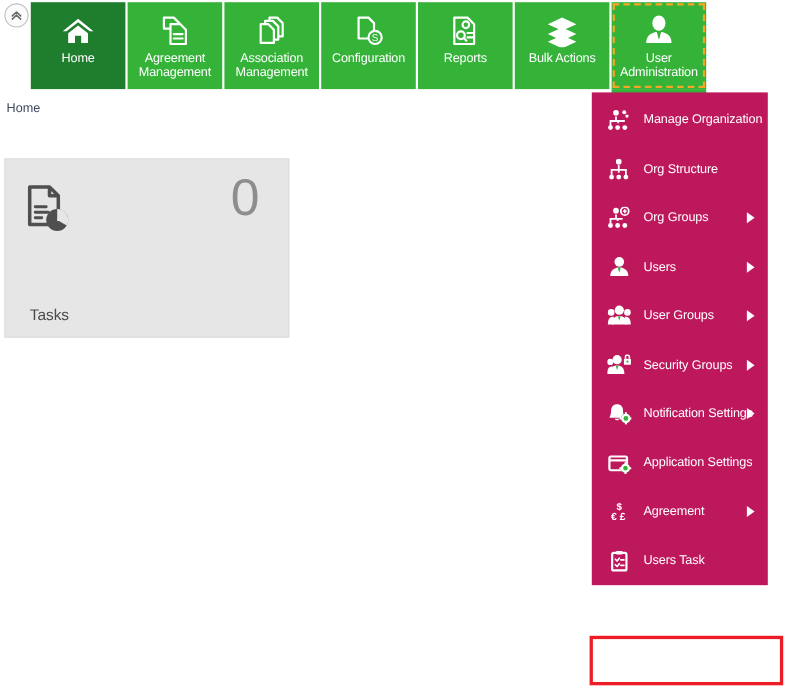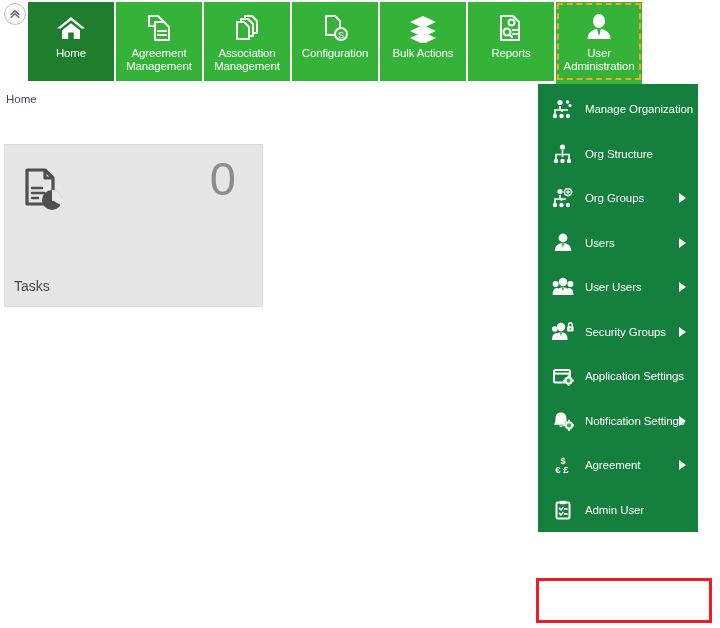--- a/index.html
+++ b/index.html
@@ -104,31 +104,31 @@
   .tile-card-count {
     position: absolute;
     right: 26px; top: 10px;
     font-size: 47px;
     color: #8d8d8d;
     font-weight: 300;
     line-height: 1;
   }
   .tile-card-label {
     position: absolute;
-    left: 9px; bottom: 12px;
+    left: 22px; bottom: 12px;
     font-size: 14px;
     color: #4a4a4a;
   }
 
   
   .dropdown {
     position: absolute;
     left: 538px; top: 84px;
     width: 160px;
-    background: #15803d;
+    background: #be185d;
     padding-top: 3px;
   }
   .menu-item {
     position: relative;
     height: 44.5px;
     display: flex;
     align-items: center;
     padding-left: 12px;
     color: #ffffff;
   }
@@ -221,40 +221,40 @@
           <path d="M6 3 h9 l5 5 v14 h-14 z" fill="none" stroke="#ffffff" stroke-width="2" stroke-linejoin="round"></path>
           <circle cx="21" cy="21" r="6" fill="#35b339" stroke="#ffffff" stroke-width="2"></circle>
           <text x="21" y="24.5" font-size="9" fill="#ffffff" text-anchor="middle" font-family="Liberation Sans, sans-serif">S</text>
         </svg>
       </span>
       <span class="nav-label">Configuration</span>
     </div>
 
     <div class="nav-tile">
       <span class="nav-icon">
-        <svg width="32" height="30" viewBox="0 0 32 30">
-          <path d="M16 3 L29 9 L16 15 L3 9 Z" fill="#ffffff"></path>
-          <path d="M16 12 L29 18 L16 24 L3 18 Z" fill="#ffffff"></path>
-          <path d="M16 19 L29 25 L16 31 L3 25 Z" fill="#ffffff"></path>
-        </svg>
-      </span>
-      <span class="nav-label">Bulk Actions</span>
-    </div>
-
-    <div class="nav-tile">
-      <span class="nav-icon">
         <svg width="30" height="30" viewBox="0 0 30 30">
           <path d="M5 3 h12 l6 6 v18 h-18 z" fill="none" stroke="#ffffff" stroke-width="2" stroke-linejoin="round"></path>
           <circle cx="15.5" cy="9.5" r="3" fill="none" stroke="#ffffff" stroke-width="2"></circle>
           <circle cx="11" cy="19" r="3.5" fill="none" stroke="#ffffff" stroke-width="2"></circle>
           <path d="M13.7 21.6 L16 24" stroke="#ffffff" stroke-width="2" stroke-linecap="round"></path>
           <path d="M17 17 h5 M17 21 h5" stroke="#ffffff" stroke-width="2" stroke-linecap="round"></path>
         </svg>
       </span>
       <span class="nav-label">Reports</span>
+    </div>
+
+    <div class="nav-tile">
+      <span class="nav-icon">
+        <svg width="32" height="30" viewBox="0 0 32 30">
+          <path d="M16 3 L29 9 L16 15 L3 9 Z" fill="#ffffff"></path>
+          <path d="M16 12 L29 18 L16 24 L3 18 Z" fill="#ffffff"></path>
+          <path d="M16 19 L29 25 L16 31 L3 25 Z" fill="#ffffff"></path>
+        </svg>
+      </span>
+      <span class="nav-label">Bulk Actions</span>
     </div>
 
     <div class="nav-tile focused">
       <span class="nav-icon">
         <svg width="30" height="30" viewBox="0 0 30 30">
           <ellipse cx="15" cy="8" rx="6" ry="7" fill="#ffffff"></ellipse>
           <path d="M15 16 L12 16 L9.5 17 C5.5 18.5 3.5 21.5 3.5 26 L26.5 26 C26.5 21.5 24.5 18.5 20.5 17 L18 16 Z" fill="#ffffff"></path>
           <path d="M13 16 L15 23 L17 16 Z" fill="#35b339"></path>
           <path d="M15 16 L15 21" stroke="#35b339" stroke-width="1.2"></path>
         </svg>
@@ -349,21 +349,21 @@
         <svg width="22" height="20" viewBox="0 0 22 20">
           <circle cx="11" cy="5" r="4.2" fill="#ffffff"></circle>
           <circle cx="3.6" cy="7" r="3" fill="#ffffff"></circle>
           <circle cx="18.4" cy="7" r="3" fill="#ffffff"></circle>
           <path d="M0.6 18 C0.6 13.6 2 11.4 4.6 11 L6 11 L6 18 Z" fill="#ffffff"></path>
           <path d="M21.4 18 C21.4 13.6 20 11.4 17.4 11 L16 11 L16 18 Z" fill="#ffffff"></path>
           <path d="M11 10.2 L8.8 10.4 L7.2 11.2 C5.2 12.3 4.4 14.6 4.4 18 L17.6 18 C17.6 14.6 16.8 12.3 14.8 11.2 L13.2 10.4 Z" fill="#ffffff"></path>
           <path d="M9.8 10.4 L11 14.6 L12.2 10.4 Z" fill="#35b339"></path>
         </svg>
       </span>
-      <span class="menu-label">User Users</span>
+      <span class="menu-label">User Groups</span>
       <span class="menu-arrow"></span>
     </div>
 
     <div class="menu-item">
       <span class="menu-icon">
         <svg width="22" height="20" viewBox="0 0 22 20">
           <circle cx="9" cy="5" r="4.2" fill="#ffffff"></circle>
           <circle cx="2.8" cy="7" r="2.8" fill="#ffffff"></circle>
           <path d="M0 18 C0 13.8 1.2 11.6 3.8 11.2 L5 11.2 L5 18 Z" fill="#ffffff"></path>
           <path d="M9 10.2 L6.8 10.4 L5.2 11.2 C3.2 12.3 2.4 14.6 2.4 18 L15.6 18 C15.6 14.6 14.8 12.3 12.8 11.2 L11.2 10.4 Z" fill="#ffffff"></path>
@@ -373,42 +373,42 @@
           <circle cx="18.4" cy="6.7" r="1" fill="#35b339"></circle>
         </svg>
       </span>
       <span class="menu-label">Security Groups</span>
       <span class="menu-arrow"></span>
     </div>
 
     <div class="menu-item">
       <span class="menu-icon">
         <svg width="22" height="20" viewBox="0 0 22 20">
+          <path d="M9 1.6 C5.6 1.6 3.6 4 3.6 7.2 C3.6 11 2.2 12.6 2.2 13.8 L15.8 13.8 C15.8 12.6 14.4 11 14.4 7.2 C14.4 4 12.4 1.6 9 1.6 Z" fill="#ffffff"></path>
+          <path d="M6.8 14.6 A2.4 2.4 0 0 0 11.2 14.6 Z" fill="#ffffff"></path>
+          <circle cx="17" cy="14.4" r="4.4" fill="#35b339"></circle>
+          <circle cx="17" cy="14.4" r="3.2" fill="none" stroke="#ffffff" stroke-width="2"></circle>
+          <path d="M17 9.4 v1.5 M17 17.9 v1.5 M12 14.4 h1.5 M20.5 14.4 h1.5" stroke="#ffffff" stroke-width="1.8" stroke-linecap="round"></path>
+        </svg>
+      </span>
+      <span class="menu-label">Notification Settings</span>
+      <span class="menu-arrow"></span>
+    </div>
+
+    <div class="menu-item">
+      <span class="menu-icon">
+        <svg width="22" height="20" viewBox="0 0 22 20">
           <rect x="2" y="4" width="16" height="12.5" rx="1.5" fill="none" stroke="#ffffff" stroke-width="2"></rect>
           <path d="M2 7.6 L18 7.6" stroke="#ffffff" stroke-width="2"></path>
           <circle cx="16.6" cy="14.6" r="4.2" fill="#35b339"></circle>
           <circle cx="16.6" cy="14.6" r="3.1" fill="none" stroke="#ffffff" stroke-width="2"></circle>
           <path d="M16.6 9.8 v1.4 M16.6 18 v1.4 M11.8 14.6 h1.4 M20 14.6 h1.4" stroke="#ffffff" stroke-width="1.8" stroke-linecap="round"></path>
         </svg>
       </span>
       <span class="menu-label">Application Settings</span>
-    </div>
-
-    <div class="menu-item">
-      <span class="menu-icon">
-        <svg width="22" height="20" viewBox="0 0 22 20">
-          <path d="M9 1.6 C5.6 1.6 3.6 4 3.6 7.2 C3.6 11 2.2 12.6 2.2 13.8 L15.8 13.8 C15.8 12.6 14.4 11 14.4 7.2 C14.4 4 12.4 1.6 9 1.6 Z" fill="#ffffff"></path>
-          <path d="M6.8 14.6 A2.4 2.4 0 0 0 11.2 14.6 Z" fill="#ffffff"></path>
-          <circle cx="17" cy="14.4" r="4.4" fill="#35b339"></circle>
-          <circle cx="17" cy="14.4" r="3.2" fill="none" stroke="#ffffff" stroke-width="2"></circle>
-          <path d="M17 9.4 v1.5 M17 17.9 v1.5 M12 14.4 h1.5 M20.5 14.4 h1.5" stroke="#ffffff" stroke-width="1.8" stroke-linecap="round"></path>
-        </svg>
-      </span>
-      <span class="menu-label">Notification Settings</span>
-      <span class="menu-arrow"></span>
     </div>
 
 
     <div class="menu-item">
       <span class="menu-icon">
         <svg width="22" height="20" viewBox="0 0 22 20">
           <text x="11" y="9" font-size="9" fill="#ffffff" text-anchor="middle" font-family="Liberation Sans, sans-serif" font-weight="bold">$</text>
           <text x="6" y="18" font-size="9.5" fill="#ffffff" text-anchor="middle" font-family="Liberation Sans, sans-serif" font-weight="bold">€</text>
           <text x="14" y="18" font-size="9.5" fill="#ffffff" text-anchor="middle" font-family="Liberation Sans, sans-serif" font-weight="bold">£</text>
         </svg>
@@ -422,20 +422,20 @@
       <span class="menu-icon">
         <svg width="22" height="20" viewBox="0 0 22 20">
           <rect x="4.5" y="2.6" width="13" height="16" rx="1.4" fill="none" stroke="#ffffff" stroke-width="2"></rect>
           <rect x="8" y="0.8" width="6" height="3.4" rx="1" fill="#ffffff"></rect>
           <path d="M7.4 8.4 L9 10 L11 7.4" fill="none" stroke="#ffffff" stroke-width="1.5" stroke-linecap="round" stroke-linejoin="round"></path>
           <path d="M12.4 9 h2.8" stroke="#ffffff" stroke-width="1.5" stroke-linecap="round"></path>
           <path d="M7.4 13.4 L9 15 L11 12.4" fill="none" stroke="#ffffff" stroke-width="1.5" stroke-linecap="round" stroke-linejoin="round"></path>
           <path d="M12.4 14 h2.8" stroke="#ffffff" stroke-width="1.5" stroke-linecap="round"></path>
         </svg>
       </span>
-      <span class="menu-label">Admin User</span>
+      <span class="menu-label">Users Task</span>
     </div>
 
   </div>
 
   <div class="annotation-box"></div>
 
 </div>
 
 </body></html>

